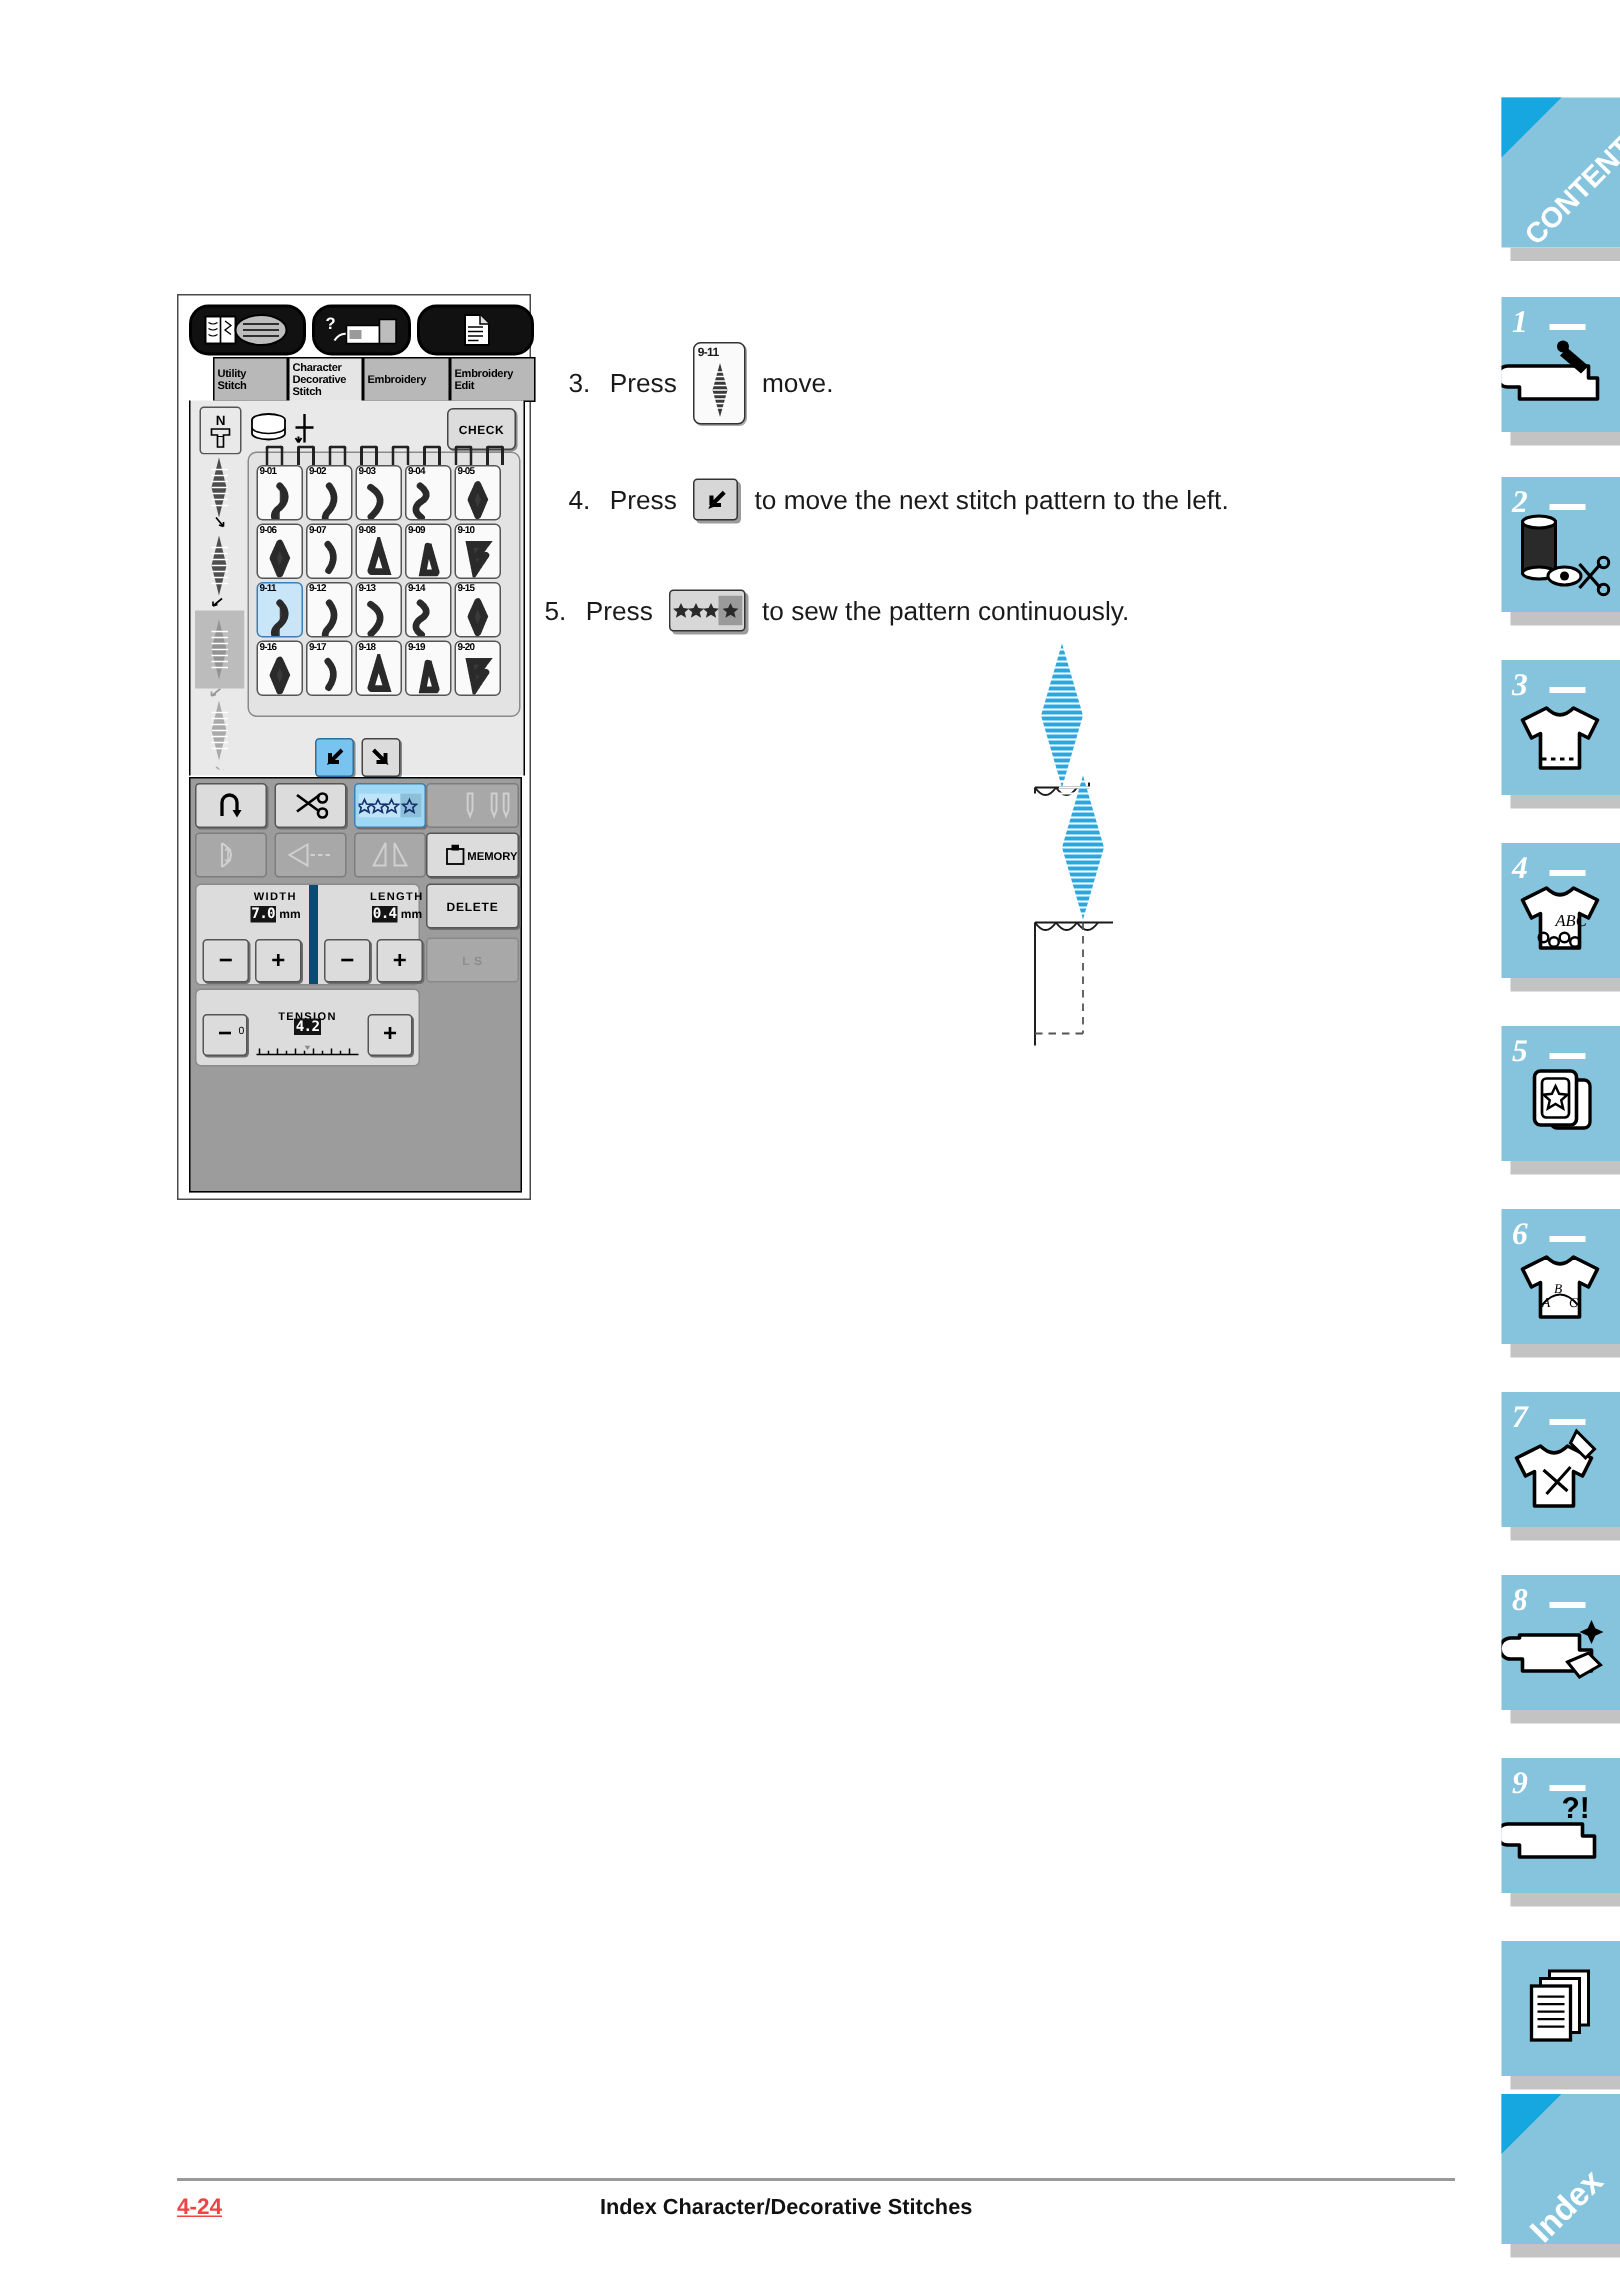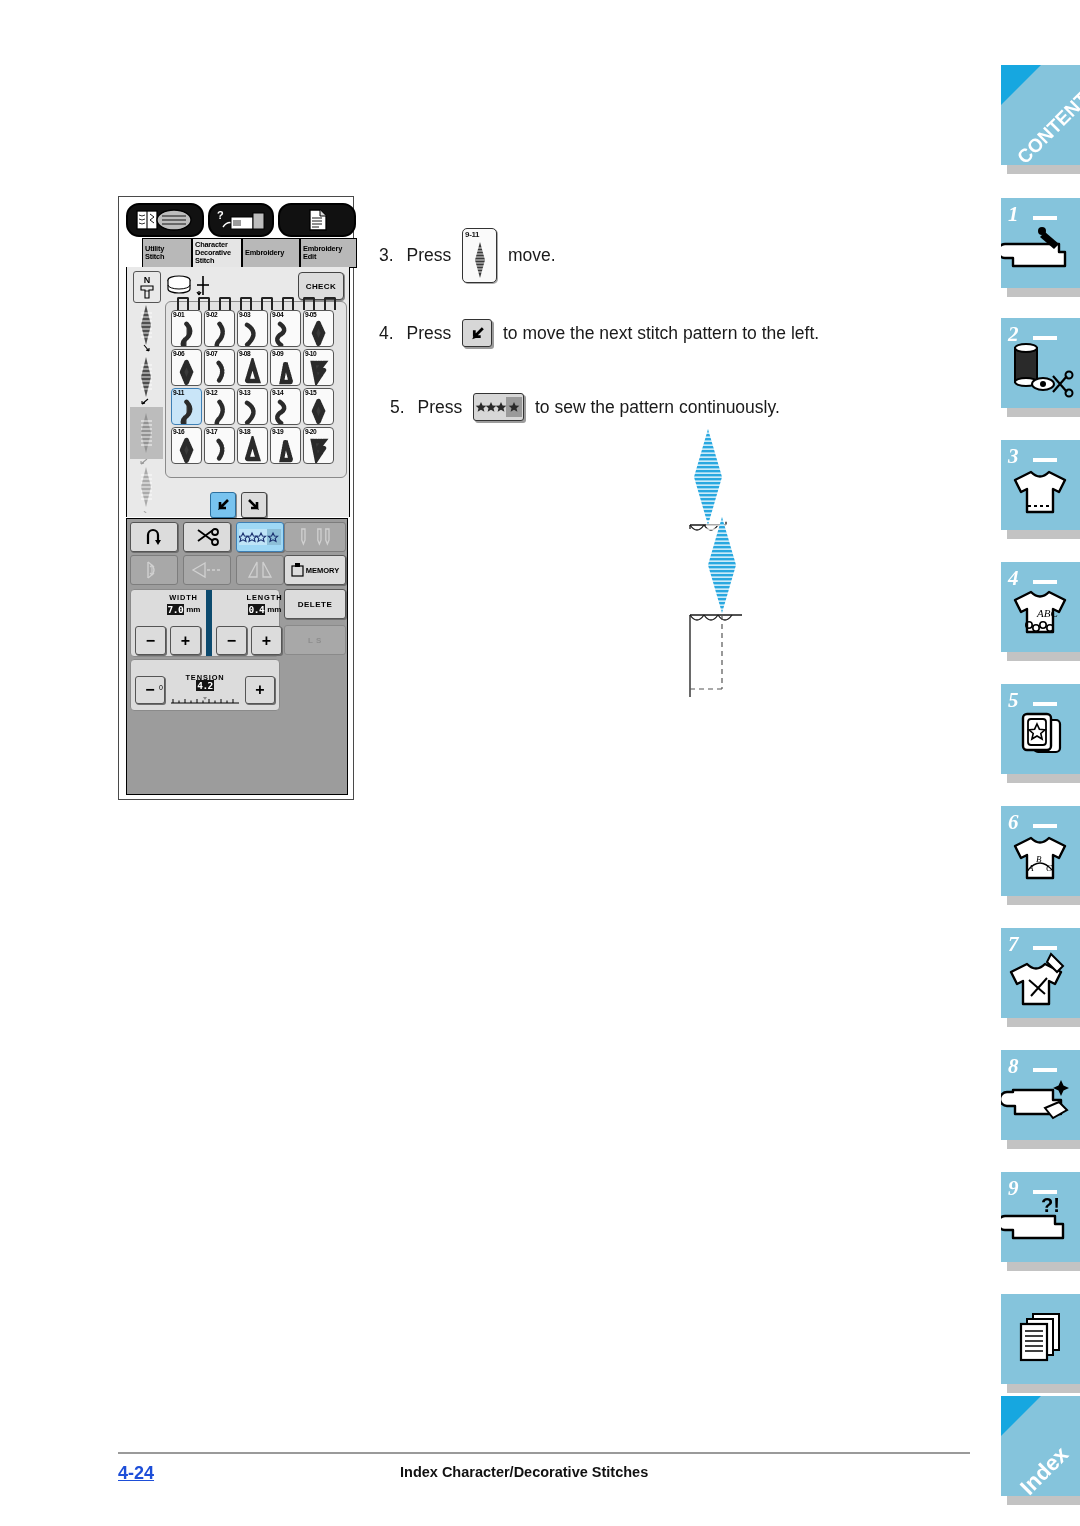--- a/index.html
+++ b/index.html
@@ -82,21 +82,21 @@
 
   
   .lowpanel{position:absolute;left:4px;top:318px;width:222px;height:277px;background:#9c9c9c;
             border:1px solid #000;box-sizing:border-box;}
   .fnrow{position:absolute;left:3px;top:3px;width:214px;height:62px;}
   .fnbtn{position:absolute;width:46px;height:28px;background:#dcdcdc;border:1px solid #555;
          border-radius:3px;box-shadow:1px 1px 0 #6e6e6e;display:flex;align-items:center;
          justify-content:center;}
   .fnbtn.dim{background:#a8a8a8;border-color:#7d7d7d;box-shadow:none;}
   .fnbtn.starsel{background:#9fd8f5;border-color:#3d7fb5;}
-  .fnbtn.wide{width:60px;}
+  .fnbtn.wide{width:60px;justify-content:flex-end;}
 
   .wlbox{position:absolute;left:3px;top:70px;width:148px;height:66px;background:#dcdcdc;
          border:1px solid #8a8a8a;border-radius:4px;}
   .wlhalf{position:absolute;top:0;width:73px;height:66px;padding-left:16px;}
   .wlhalf.r{left:75px;border-left:6px solid #0c4a6e;}
   .wlcap{text-align:center;font-size:7.4px;font-weight:bold;letter-spacing:.9px;margin-top:3px;}
   .wlval{text-align:center;margin-top:2px;font-size:0;}
   .lcdnum{display:inline-block;background:#141414;color:#fff;font-family:"DejaVu Sans Mono",monospace;
           font-size:9.5px;font-weight:bold;padding:0 1px;letter-spacing:-0.5px;vertical-align:middle;}
   .unit{display:inline-block;font-size:8px;font-weight:bold;margin-left:2px;vertical-align:middle;}
@@ -118,21 +118,21 @@
   .rightcol{position:absolute;right:3px;top:70px;width:60px;}
   .rbtn{width:60px;height:28px;background:#dcdcdc;border:1px solid #555;border-radius:3px;
         box-shadow:1px 1px 0 #6e6e6e;display:flex;align-items:center;justify-content:center;
         font-size:8px;font-weight:bold;letter-spacing:.5px;margin-bottom:6px;}
   .rbtn.dim{background:#a8a8a8;border-color:#8a8a8a;box-shadow:none;color:#8d8d8d;}
 
   
   .step{position:absolute;font-size:17.5px;color:#1a1a1a;white-space:nowrap;}
   #step3{left:379px;top:228px;}
   #step4{left:379px;top:319px;}
-  #step5{left:390px;top:393px;text-align:center;}
+  #step5{left:363px;top:393px;text-align:center;}
   .step .num{display:inline-block;vertical-align:middle;}
   .step .txt{display:inline-block;vertical-align:middle;}
 
   .ibtn{display:inline-block;vertical-align:middle;box-sizing:border-box;position:relative;}
   .ibtn-9-11{width:35px;height:55px;background:#fafafa;border:1.5px solid #333;border-radius:5px;
              margin:0 6px;box-shadow:1px 1px 0 #aaa;}
   .ibtn-9-11 .lab{position:absolute;left:2px;top:0;font-size:8px;font-weight:bold;
                   letter-spacing:-0.4px;line-height:11px;}
   .ibtn-arrow{width:30px;height:28px;background:#d7d7d7;border:1.5px solid #333;border-radius:3px;
               margin:0 6px;box-shadow:2px 2px 0 #9c9c9c;display:inline-flex;
@@ -150,21 +150,21 @@
               font-weight:bold;color:#fff;font-family:"Liberation Serif",serif;}
   .sbtab .dash{position:absolute;left:32px;top:18px;width:24px;height:4px;background:#fff;}
   .sbtab .glyph{position:absolute;left:0;top:22px;width:79px;height:62px;}
   .corner{position:absolute;left:0;top:0;width:0;height:0;
           border-top:40px solid #16a7e0;border-right:40px solid transparent;}
   .diagtxt{position:absolute;color:#fff;font-weight:bold;font-family:"Liberation Sans",sans-serif;
            transform:rotate(-45deg);transform-origin:left top;white-space:nowrap;}
 
   
   #frule{position:absolute;left:118px;top:1452px;width:852px;height:2px;background:#9a9a9a;}
-  #fpage{position:absolute;left:118px;top:1463px;font-size:18px;font-weight:bold;color:#1d4ed8;text-decoration:underline;}
+  #fpage{position:absolute;left:118px;top:1463px;font-size:15px;font-weight:bold;color:#ef4444;text-decoration:underline;}
   #ftitle{position:absolute;left:400px;top:1464px;font-size:14.5px;font-weight:bold;color:#111;}
 </style>
 </head>
 <body>
 
 <div id="page">
 
   <div id="lcd-figure">
    <div id="lcd-inner">
 

